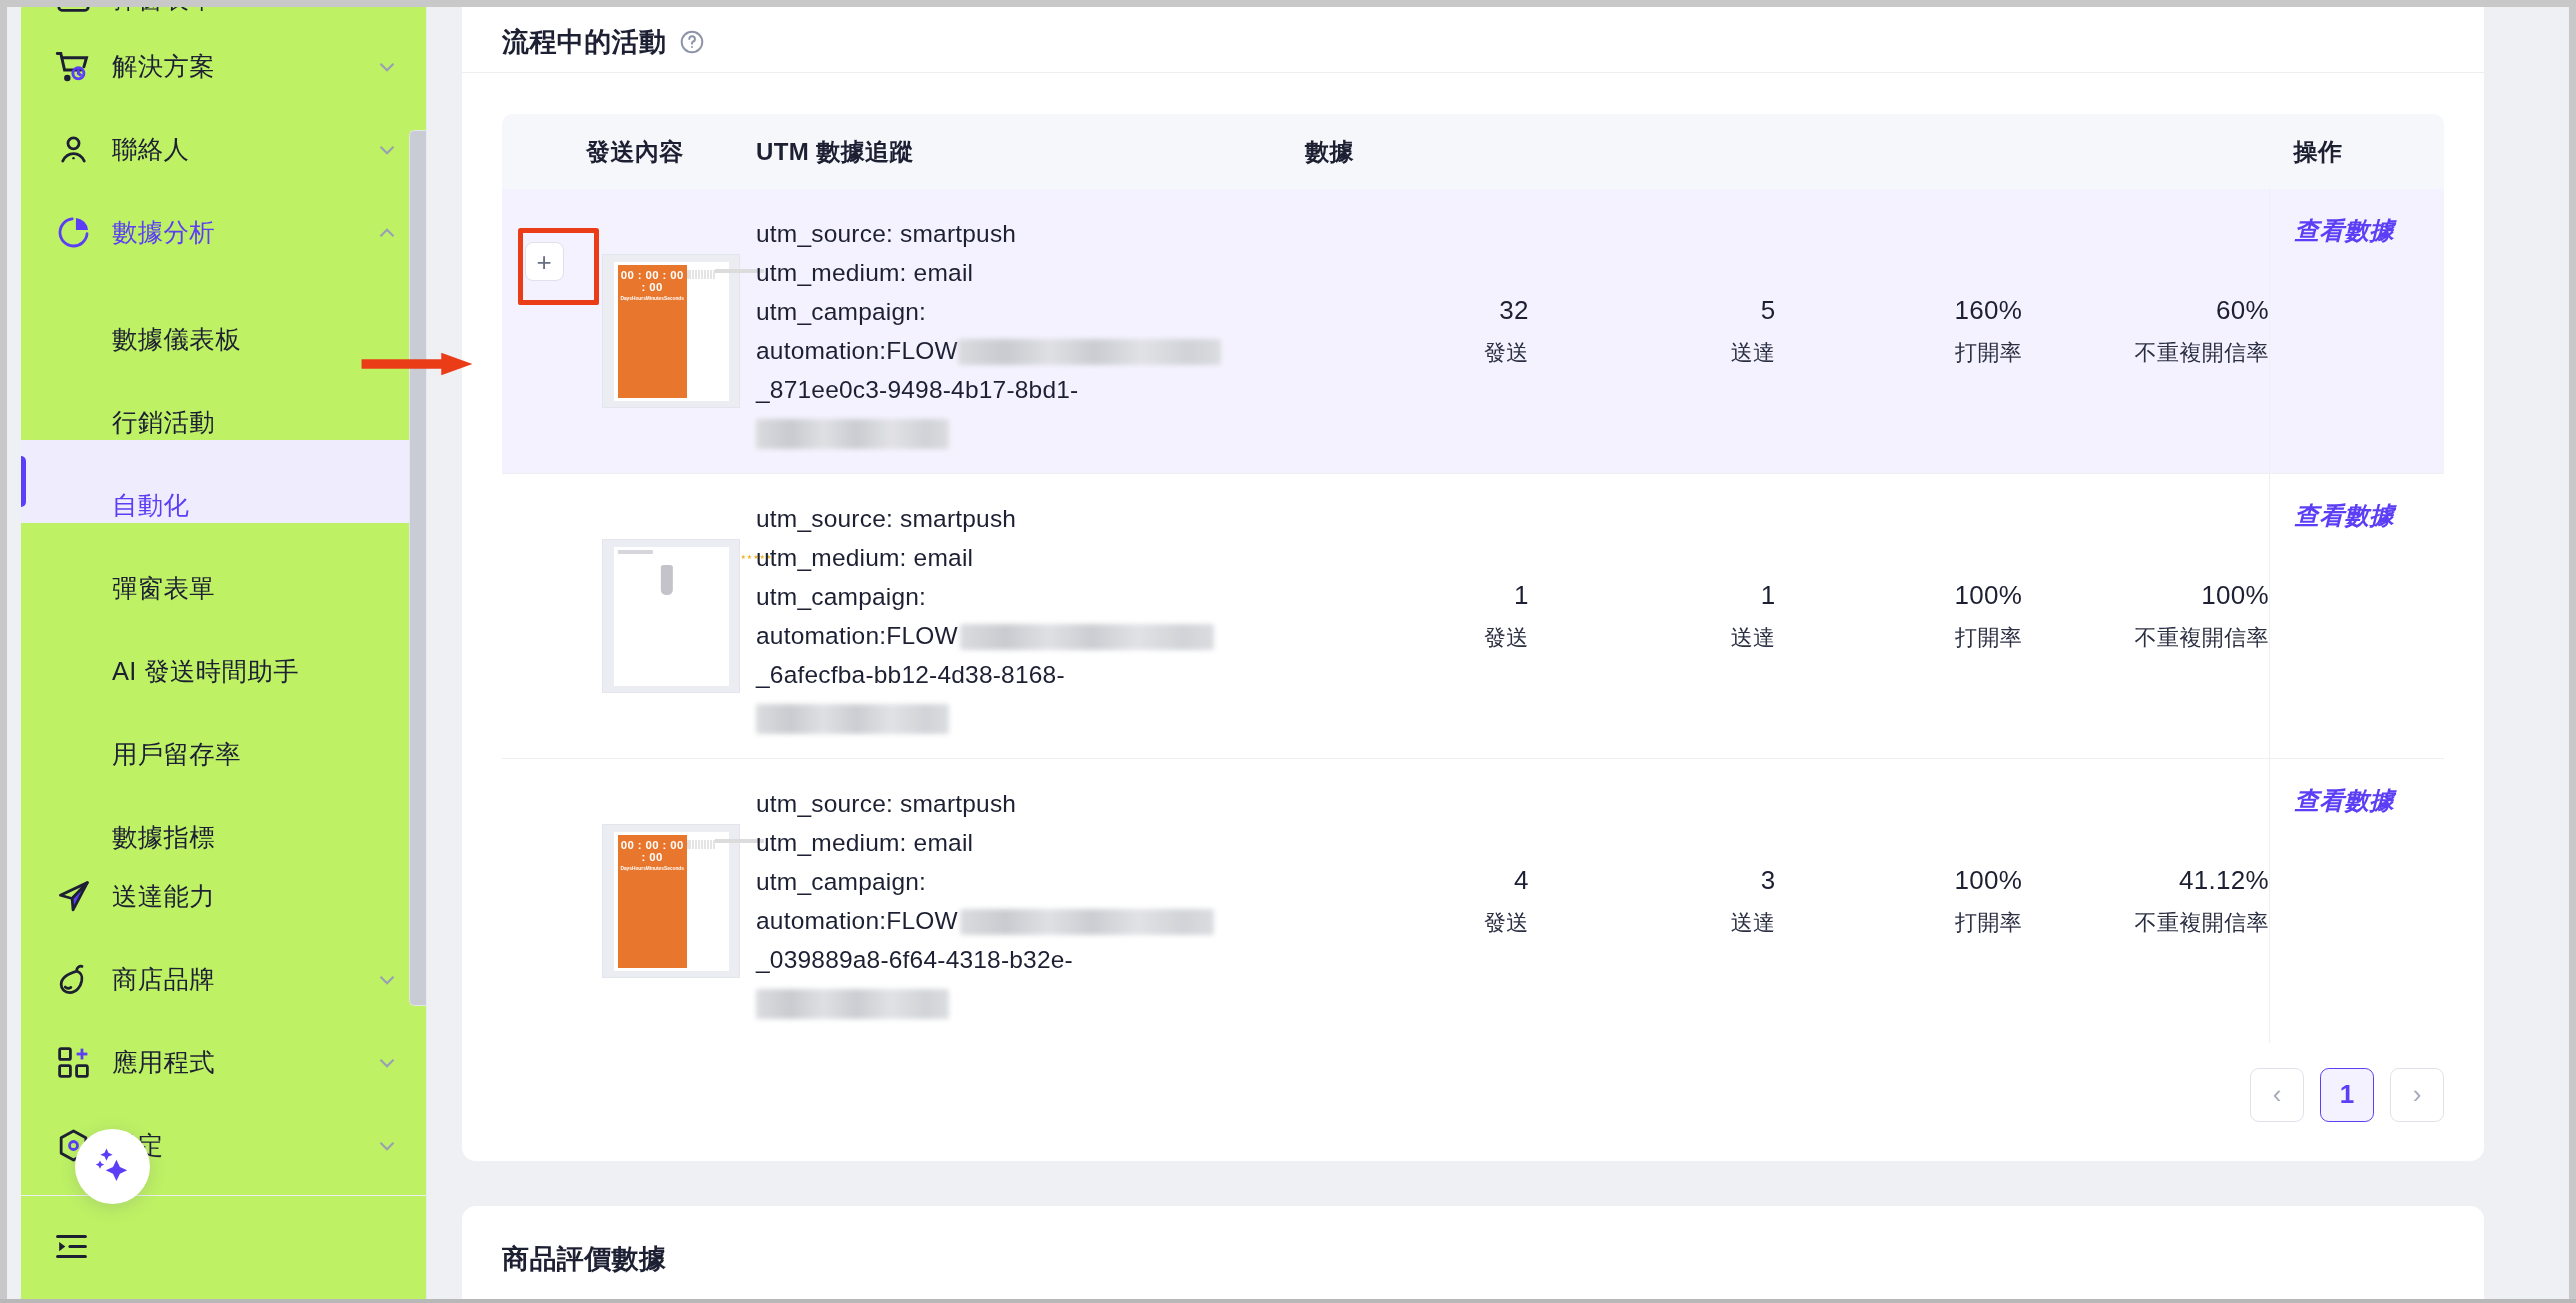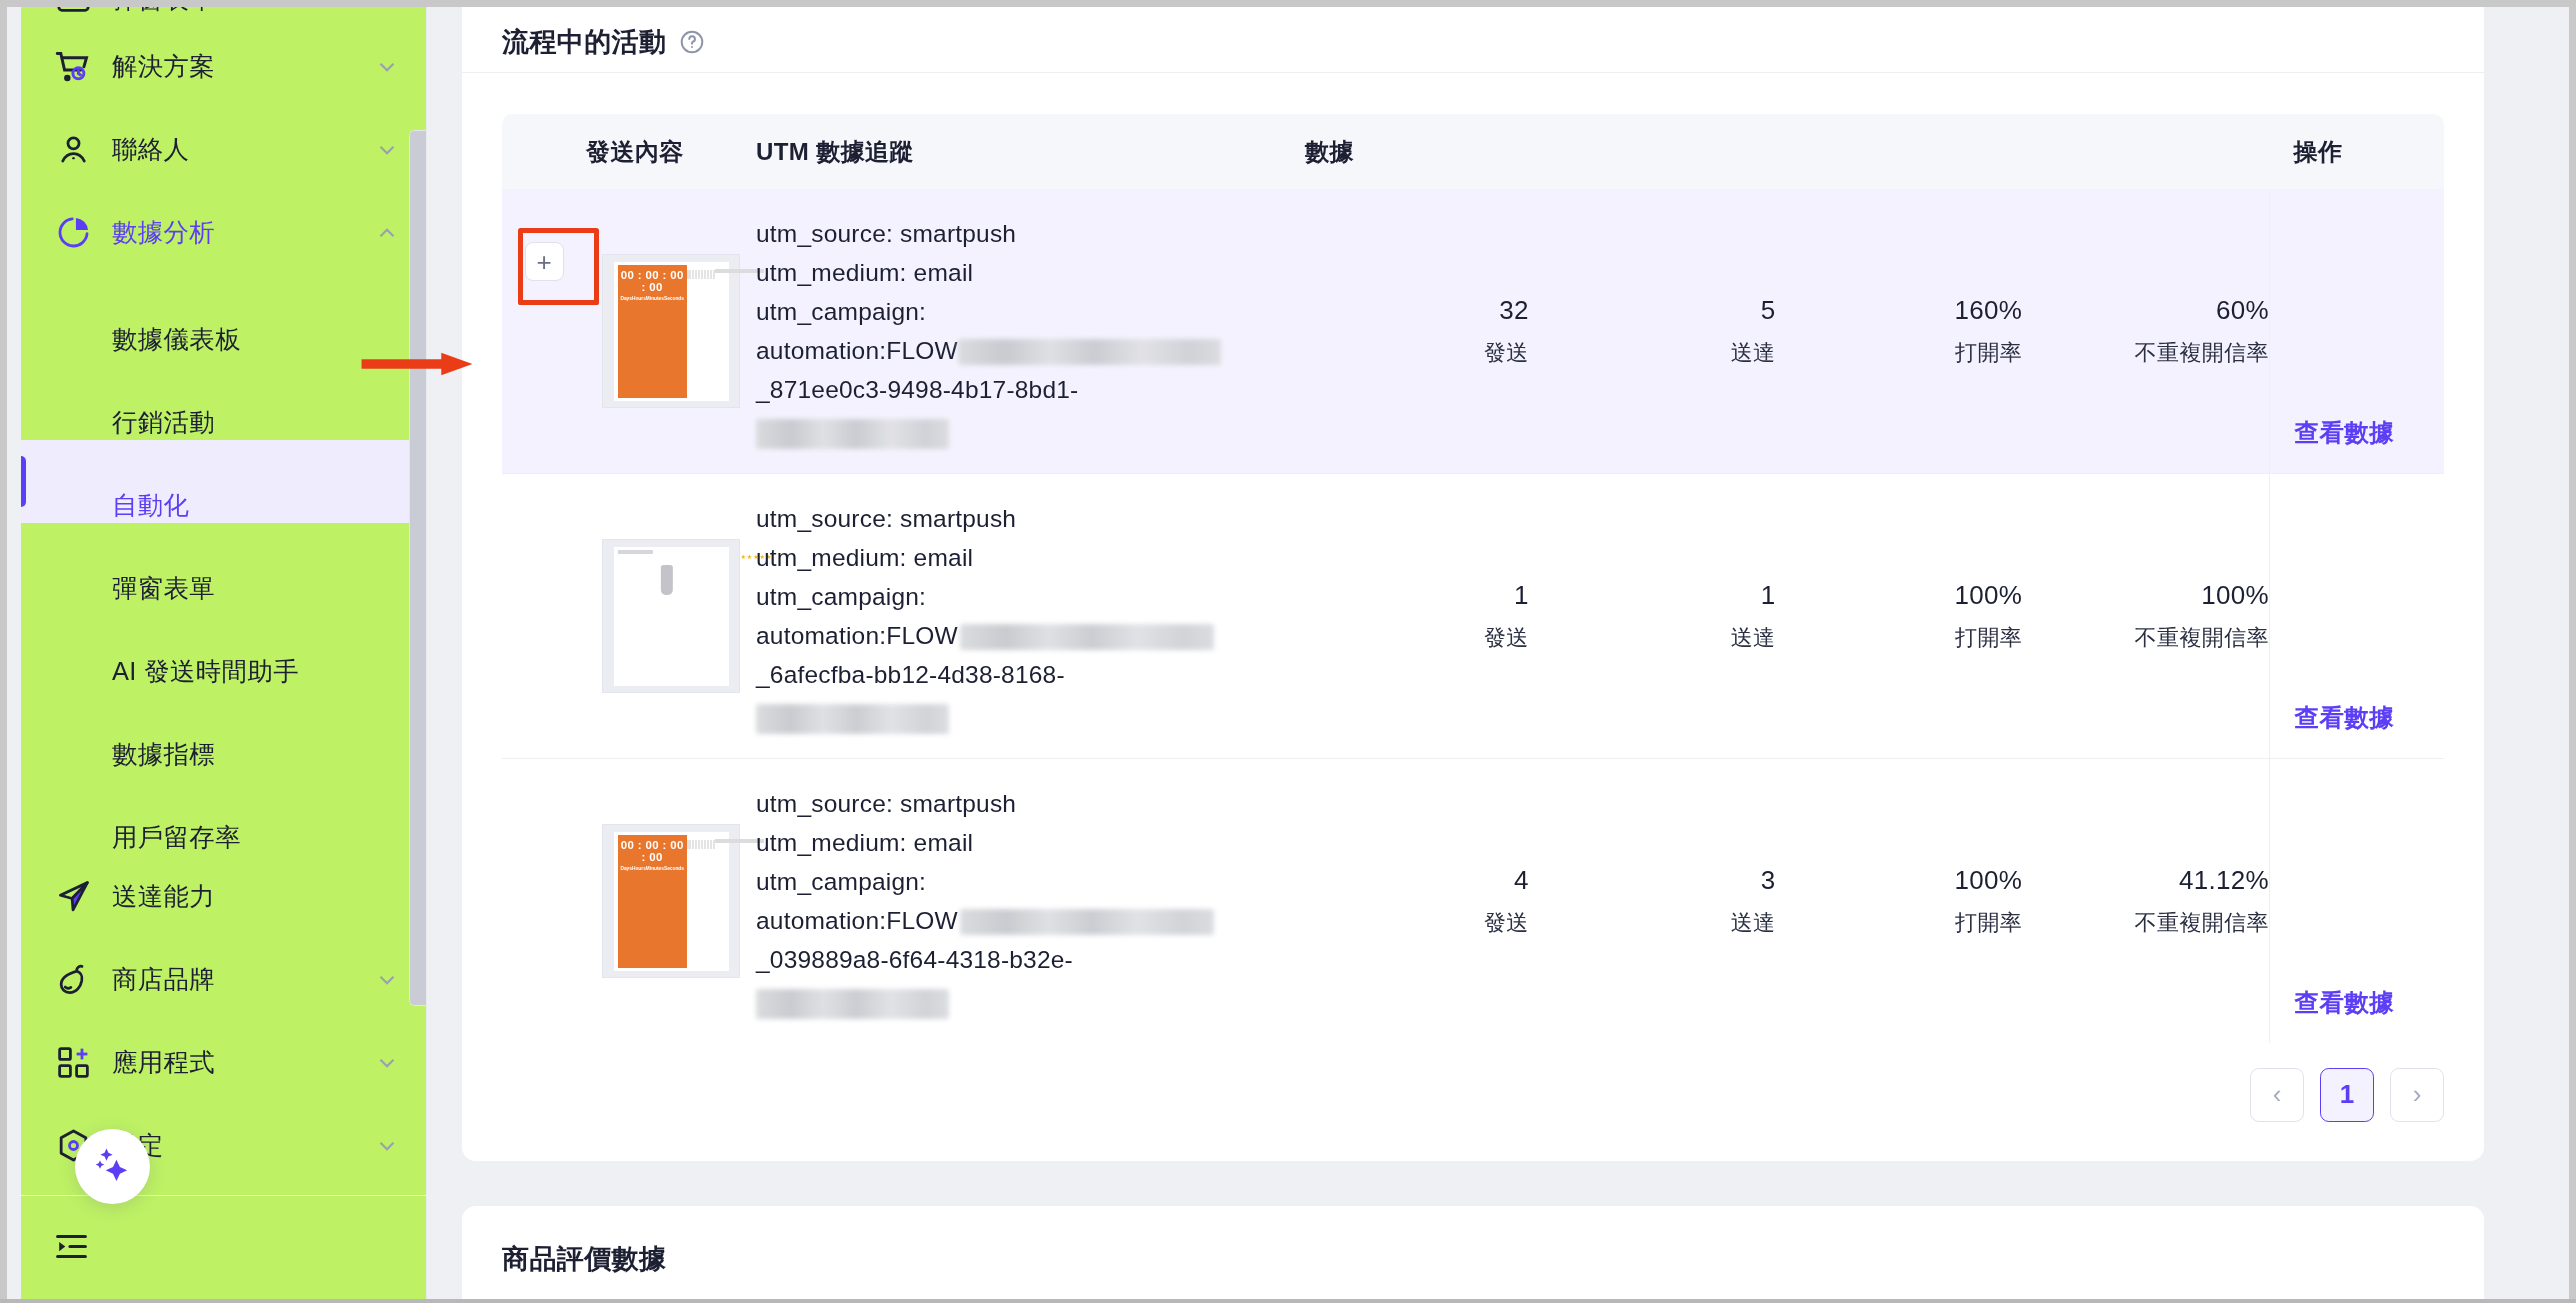--- a/index.html
+++ b/index.html
@@ -178,22 +178,22 @@
     border-bottom: 0.9px solid #eeeff3;
     min-height: 254px;
     position: relative;
   }
   .tbl-row.highlight { background: #f4f2fe; }
   .tbl-row .cell { display: flex; padding: 24.5px 0; }
   .cell-expand { width: 84px; flex: 0 0 84px; align-items: flex-start; justify-content: center; padding-top: 53px !important; }
   .cell-thumb  { width: 170px; flex: 0 0 170px; align-items: center; justify-content: center; }
   .cell-utm    { width: 526px; flex: 0 0 526px; align-items: center; }
   .cell-metrics{ flex: 1 1 auto; display: flex; align-items: center; }
-  .cell-action { width: 175px; flex: 0 0 175px; align-items: flex-end; justify-content: flex-start;
-                 border-left: 0.9px solid #eeeff3; padding-left: 24.5px !important; }
+  .cell-action { width: 175px; flex: 0 0 175px; align-items: flex-start; justify-content: flex-start;
+                 border-left: 0.9px solid #eeeff3; padding-left: 24.5px !important; font-style: italic; }
 
   .expand-btn {
     width: 39px; height: 39px;
     border: 0.9px solid #dfe2ea;
     border-radius: 8px;
     background: #fff;
     display: flex; align-items: center; justify-content: center;
     font-size: 26px; color: #6a7082; line-height: 1;
     cursor: pointer;
   }
@@ -397,24 +397,24 @@
       <div class="sub-item selected">
         <span class="lbl">自動化</span>
       </div>
       <div class="sub-item">
         <span class="lbl">彈窗表單</span>
       </div>
       <div class="sub-item">
         <span class="lbl">AI 發送時間助手</span>
       </div>
       <div class="sub-item">
+        <span class="lbl">用戶留存率</span>
+      </div>
+      <div class="sub-item">
         <span class="lbl">數據指標</span>
-      </div>
-      <div class="sub-item">
-        <span class="lbl">用戶留存率</span>
       </div>
 
       <div class="nav-item">
         <span class="ico">
           <svg width="37" height="37" viewBox="0 0 24 24" fill="none" stroke="#1d2033" stroke-width="1.8" stroke-linejoin="round">
             <path d="M21 3 3.5 11.2l7.6 2.1z"></path>
             <path d="M21 3 11.1 13.3l.6 7.4z" fill="#5b3ef5" stroke="#1d2033"></path>
           </svg>
         </span>
         <span class="lbl">送達能力</span>

